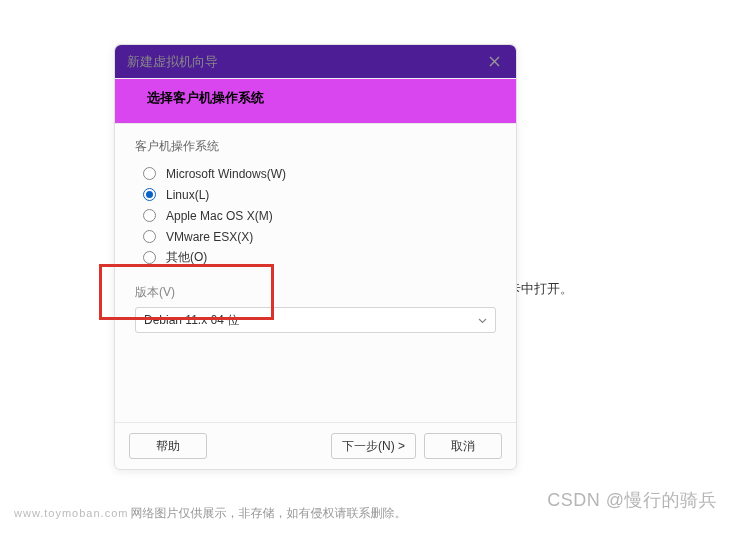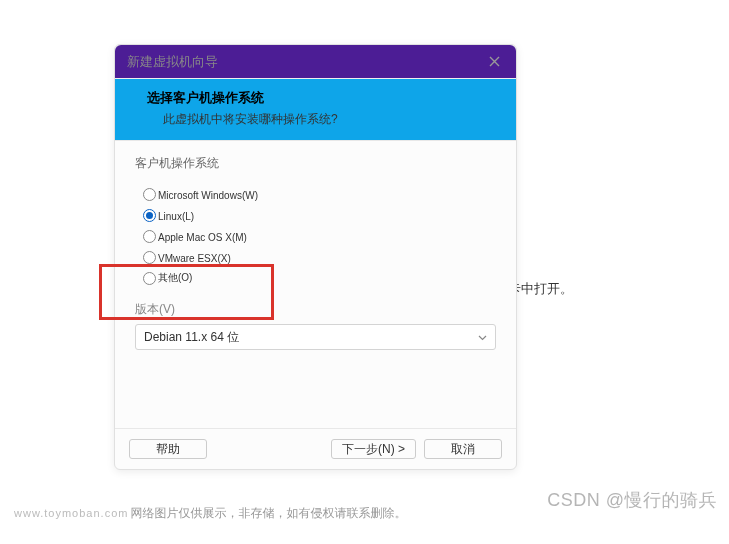--- a/index.html
+++ b/index.html
@@ -45,21 +45,21 @@
     display: flex;
     align-items: center;
     justify-content: center;
     color: #999;
     font-size: 14px;
     cursor: pointer;
   }
   .header-section {
     padding: 10px 20px 12px 20px;
     border-bottom: 1px solid #e8e8e8;
-    background: #0ea5e9;
+    background: #d946ef;
   }
   .header-title {
     font-weight: bold;
     font-size: 13px;
     color: #000;
     margin-bottom: 4px;
     padding-left: 12px;
   }
   .header-sub {
     font-size: 12px;
@@ -74,24 +74,24 @@
     color: #666;
     font-size: 12px;
     margin-bottom: 8px;
   }
   .radio-group {
     padding-left: 8px;
     margin-bottom: 16px;
   }
   .radio-row {
     display: flex;
-    align-items: flex-end;
-    gap: 2px;
+    align-items: center;
+    gap: 10px;
     height: 21px;
-    font-size: 10px;
+    font-size: 12px;
     color: #333;
   }
   .radio {
     width: 13px;
     height: 13px;
     border: 1px solid #888;
     border-radius: 50%;
     display: inline-flex;
     align-items: center;
     justify-content: center;
@@ -139,21 +139,21 @@
     pointer-events: none;
   }
   .footer {
     border-top: 1px solid #e8e8e8;
     padding: 10px 14px;
     display: flex;
     gap: 8px;
     align-items: center;
   }
   .btn {
-    height: 20px;
+    height: 26px;
     border: 1px solid #ccc;
     border-radius: 3px;
     background: #fcfcfc;
     font-size: 12px;
     color: #333;
     padding: 0 10px;
     display: inline-flex;
     align-items: center;
     justify-content: center;
     cursor: pointer;
@@ -202,21 +202,20 @@
     <div class="titlebar-title">新建虚拟机向导</div>
     <div class="close-btn">
       <svg width="11" height="11" viewBox="0 0 11 11">
           <path d="M1 1 L10 10 M10 1 L1 10" stroke="#999" stroke-width="1.4" fill="none"></path>
         </svg>
     </div>
   </div>
 
   <div class="header-section">
     <div class="header-title">选择客户机操作系统</div>
-    <div class="header-sub">此虚拟机中将安装哪种操作系统?</div>
   </div>
 
   <div class="body-section">
     <div class="group-label">客户机操作系统</div>
 
     <div class="radio-group">
       <div class="radio-row">
         <span class="radio"></span>
         <span>Microsoft Windows(W)</span>
       </div>

